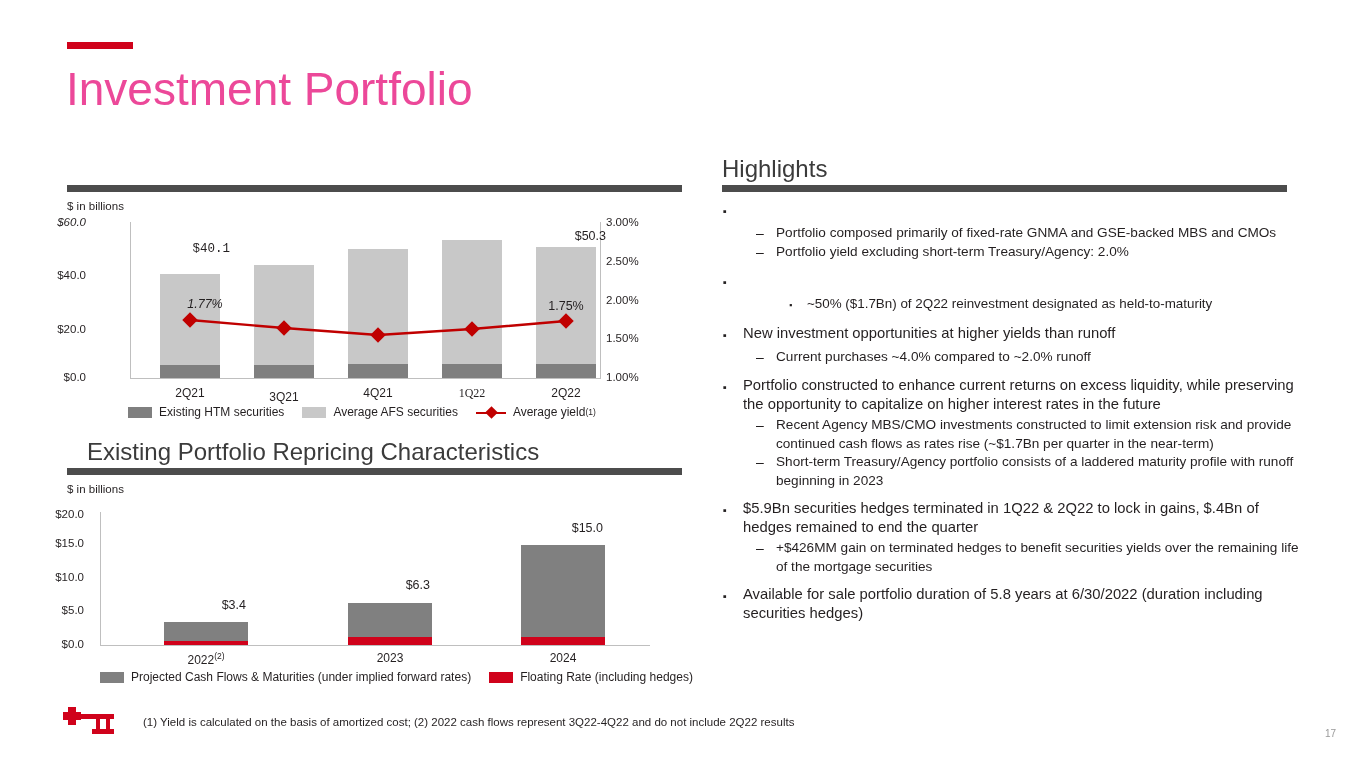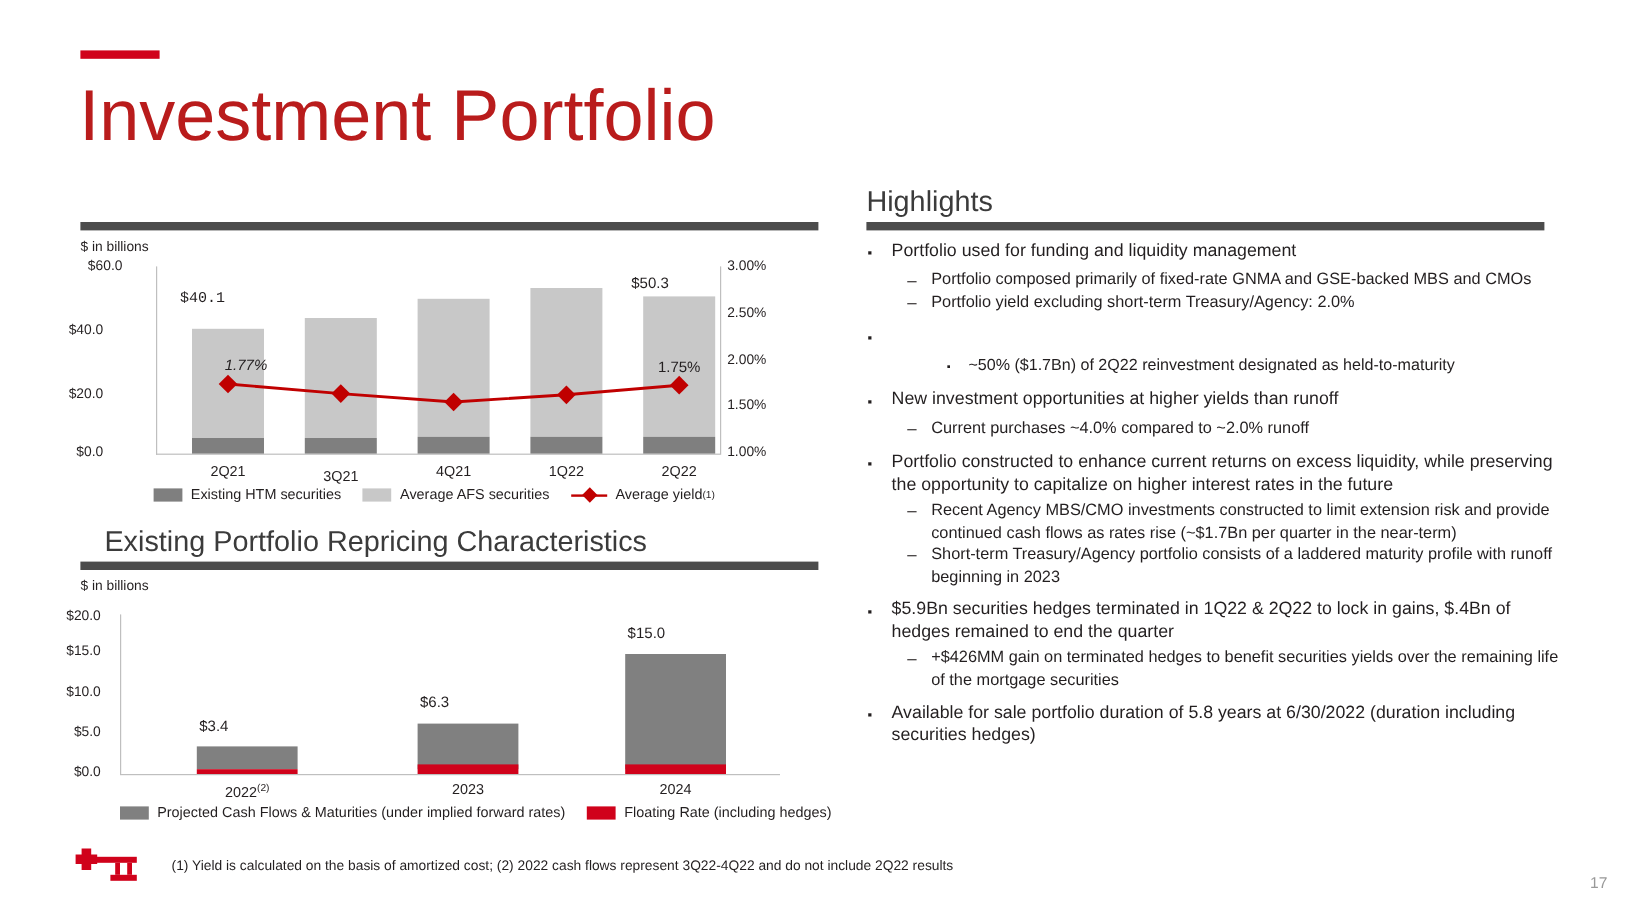--- a/index.html
+++ b/index.html
@@ -13,21 +13,21 @@
     overflow:hidden;
   }
   .slide { position:relative; width:1365px; height:768px; }
 
   .red-tick {
     position:absolute; left:67px; top:42px;
     width:66px; height:7px; background:#d0021b;
   }
   .page-title {
     position:absolute; left:66px; top:62px;
-    font-size:60px; font-weight:400; color:#b91c1c;
+    font-size:46px; font-weight:400; color:#ec4899;
     letter-spacing:0px;
   }
 
   
   .sec-h {
     position:absolute;
     font-size:24px; color:#3b3b3b; font-weight:400;
   }
   .sec-rule {
     position:absolute; height:7px; background:#4c4c4c;
@@ -37,21 +37,21 @@
   .ytick { position:absolute; font-size:11.5px; color:#231f20; text-align:right; width:46px; }
   .ytick-r { position:absolute; font-size:11.5px; color:#231f20; text-align:left; width:48px; }
   .xtick { position:absolute; font-size:12px; color:#231f20; text-align:center; }
   .axis-line { position:absolute; background:#bfbfbf; }
 
   .bar-afs { position:absolute; background:#c8c8c8; }
   .bar-htm { position:absolute; background:#7f7f7f; }
   .bar-float { position:absolute; background:#d0021b; }
   .bar-proj { position:absolute; background:#808080; }
 
-  .bar-label { position:absolute; font-size:12.5px; color:#231f20; text-align:left; }
+  .bar-label { position:absolute; font-size:12.5px; color:#231f20; text-align:right; }
   .pt-label { position:absolute; font-size:12.5px; color:#231f20; text-align:center; }
 
   .legend { position:absolute; font-size:12px; color:#231f20; display:flex; align-items:center; }
   .legend-item { display:flex; align-items:center; margin-right:18px; }
   .sw { width:24px; height:11px; margin-right:7px; }
   .sw-htm { background:#7f7f7f; }
   .sw-afs { background:#c8c8c8; }
   .sw-proj { background:#808080; }
   .sw-float { background:#d0021b; }
   .sw-line { width:30px; height:11px; position:relative; margin-right:7px; }
@@ -76,41 +76,41 @@
   .b3 .tx { font-size:13.4px; line-height:18.5px; color:#231f20; }
   .grp { margin-bottom:9px; }
 
   
   .footnote {
     position:absolute; left:143px; top:716px;
     font-size:11.5px; color:#231f20;
   }
   .pagenum {
     position:absolute; left:1325px; top:728px;
-    font-size:13px; color:#999;
+    font-size:10px; color:#999;
   }
   .logo { position:absolute; left:60px; top:703px; width:70px; height:34px; }
   sup { font-size:8.5px; vertical-align:super; }
 </style>
 </head>
 <body>
 
 <div class="slide">
 
   <div class="red-tick"></div>
   <div class="page-title">Investment Portfolio</div>
 
   <div class="sec-rule" style="left:67px; top:185px; width:615px;"></div>
 
   <div class="axis-unit" style="left:67px; top:200px;">$ in billions</div>
 
   <div class="ytick" style="left:40px; top:371px;">$0.0</div>
   <div class="ytick" style="left:40px; top:323px;">$20.0</div>
   <div class="ytick" style="left:40px; top:269px;">$40.0</div>
-  <div class="ytick" style="left:56px; top:216px;">$60.0</div>
+  <div class="ytick" style="left:40px; top:216px;font-style:italic;">$60.0</div>
 
   <div class="ytick-r" style="left:606px; top:371px;">1.00%</div>
   <div class="ytick-r" style="left:606px; top:332px;">1.50%</div>
   <div class="ytick-r" style="left:606px; top:294px;">2.00%</div>
   <div class="ytick-r" style="left:606px; top:255px;">2.50%</div>
   <div class="ytick-r" style="left:606px; top:216px;">3.00%</div>
 
   <div class="axis-line" style="left:130px; top:378px; width:470px; height:1px;"></div>
   <div class="axis-line" style="left:130px; top:222px; width:1px; height:157px;"></div>
   <div class="axis-line" style="left:600px; top:222px; width:1px; height:157px;"></div>
@@ -141,21 +141,21 @@
       <rect x="336.5" y="101.5" width="11" height="11" transform="rotate(45 342 107)"></rect>
       <rect x="430.5" y="93.5" width="11" height="11" transform="rotate(45 436 99)"></rect>
     </g>
   </svg>
   <div class="pt-label" style="left:167px; top:297px; width:76px;font-style:italic;">1.77%</div>
   <div class="pt-label" style="left:528px; top:299px; width:76px;">1.75%</div>
 
   <div class="xtick" style="left:150px; top:386px; width:80px;">2Q21</div>
   <div class="xtick" style="left:244px; top:390px; width:80px;">3Q21</div>
   <div class="xtick" style="left:338px; top:386px; width:80px;">4Q21</div>
-  <div class="xtick" style="left:432px; top:386px; width:80px;">1Q22</div>
+  <div class="xtick" style="left:432px; top:386px; width:80px;font-family:Liberation Serif, serif;">1Q22</div>
   <div class="xtick" style="left:526px; top:386px; width:80px;">2Q22</div>
 
   <div class="legend" style="left:128px; top:405px;">
     <div class="legend-item">
       <span class="sw sw-htm"></span>
       <span>Existing HTM securities</span>
     </div>
     <div class="legend-item">
       <span class="sw sw-afs"></span>
       <span>Average AFS securities</span>
@@ -209,21 +209,20 @@
   </div>
 
   <div class="sec-h" style="left:722px; top:155px;">Highlights</div>
   <div class="sec-rule" style="left:722px; top:185px; width:565px;"></div>
 
   <div class="hl">
 
     <div class="grp">
       <div class="b1">
         <div class="mk">▪</div>
-        <div class="tx">Portfolio used for funding and liquidity management</div>
       </div>
       <div class="b2">
         <div class="mk">–</div>
         <div class="tx">Portfolio composed primarily of fixed-rate GNMA and GSE-backed MBS and CMOs</div>
       </div>
       <div class="b2">
         <div class="mk">–</div>
         <div class="tx">Portfolio yield excluding short-term Treasury/Agency: 2.0%</div>
       </div>
     </div>

